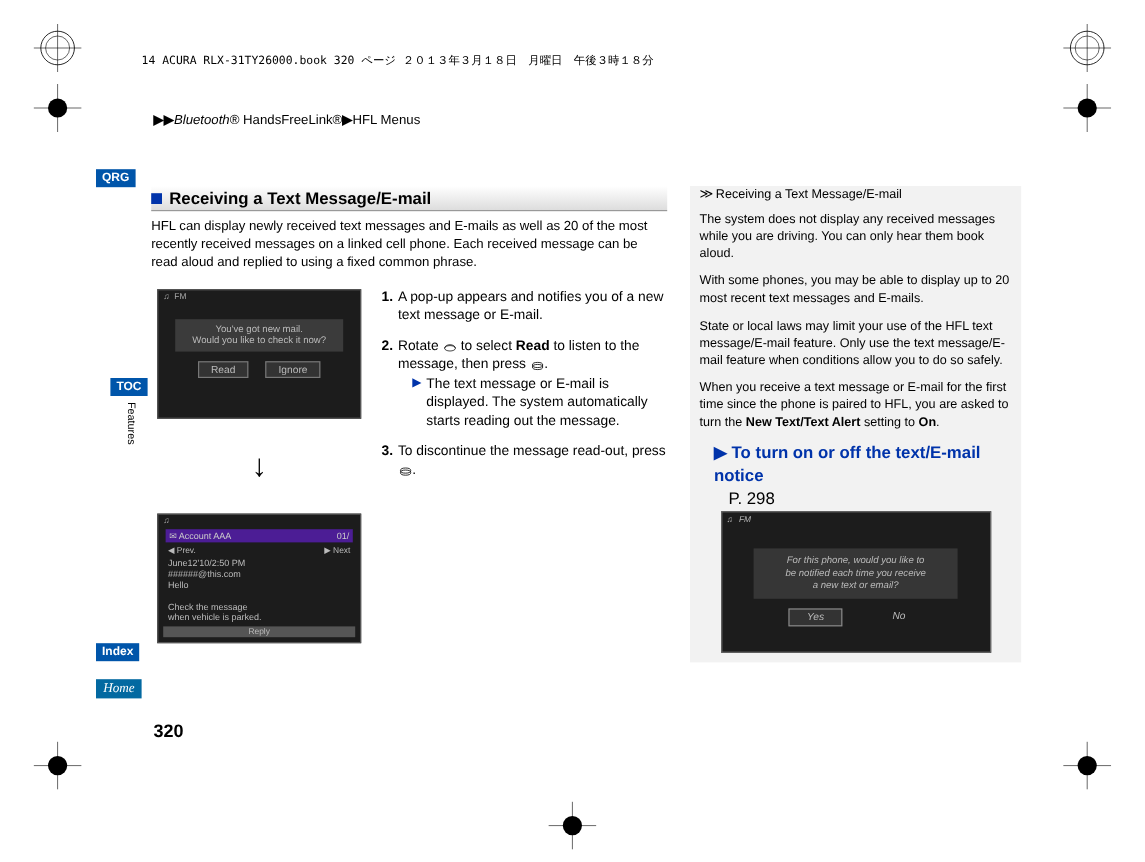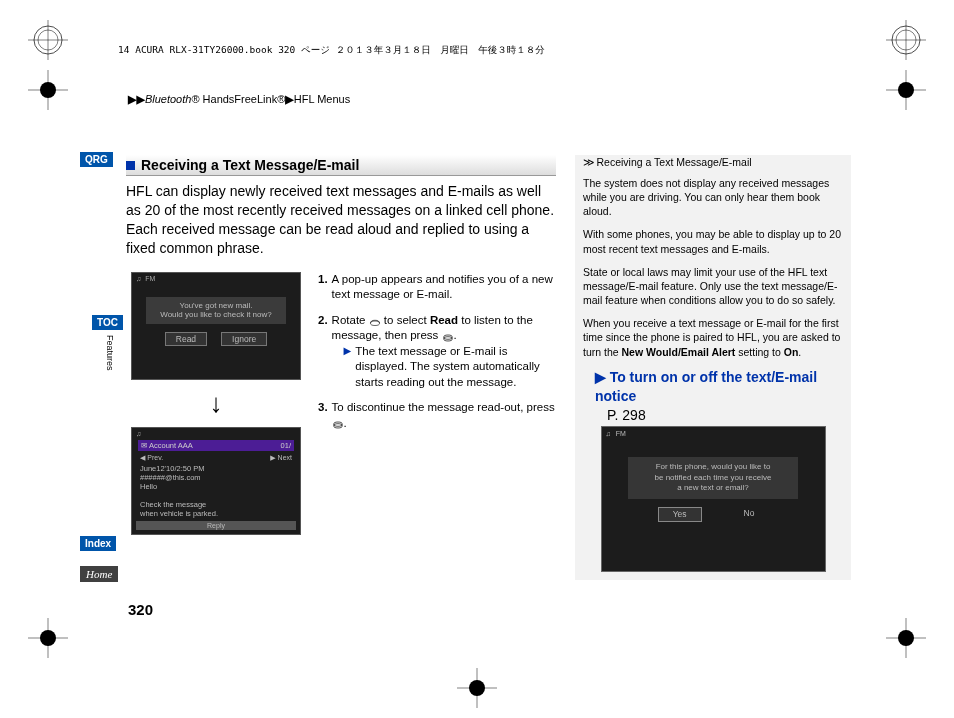--- a/index.html
+++ b/index.html
@@ -11,32 +11,32 @@
 .cm-ml { top: 70px; left: 28px; }
 .cm-mr { top: 70px; right: 28px; }
 .cm-bl { bottom: 60px; left: 28px; }
 .cm-br { bottom: 60px; right: 28px; }
 .cm-bc { bottom: 10px; left: 50%; transform: translateX(-50%); }
 .file-info { position: absolute; top: 44px; left: 118px; font-size: 9.5px; font-family: "MS Gothic", monospace; }
 .breadcrumb { position: absolute; top: 93px; left: 128px; font-size: 11px; }
 .breadcrumb .arrow { font-weight: bold; }
 .breadcrumb em { font-style: italic; }
 .side-btn { position: absolute; background: #0055aa; color: #fff; font-size: 10px; font-weight: bold; padding: 2px 5px; }
-.qrg { top: 152px; left: 80px; }
+.qrg { top: 141px; left: 80px; }
 .toc { top: 315px; left: 80px; margin-left: 12px; }
 .index-btn { top: 536px; left: 80px; }
-.home-btn { position: absolute; top: 566px; left: 80px; background: #404040; color: #fff; font-size: 11px; padding: 2px 6px; font-style: italic; font-family: cursive; }
+.home-btn { position: absolute; top: 566px; left: 80px; background: #0369a1; color: #fff; font-size: 11px; padding: 2px 6px; font-style: italic; font-family: cursive; }
 .features-vert { position: absolute; top: 335px; left: 105px; font-size: 9px; transform-origin: left top; writing-mode: vertical-rl; text-orientation: mixed; }
 .page-num { position: absolute; bottom: 100px; left: 128px; font-size: 15px; font-weight: bold; }
 .main { position: absolute; top: 155px; left: 126px; width: 430px; }
 .section-title { background: linear-gradient(180deg,#fff 0%,#ddd 100%); border-bottom: 1px solid #999; font-size: 14px; font-weight: bold; padding: 2px 0 2px 0; margin-bottom: 6px; display: flex; align-items: center; gap: 6px; }
 .section-title .sq { width: 9px; height: 9px; background: #0033aa; display: inline-block; }
-.intro { font-size: 14px; line-height: 1.35; }
+.intro { font-size: 11px; line-height: 1.35; }
 .steps-area { display: flex; gap: 12px; margin-top: 14px; }
-.screens { width: 180px; display: flex; flex-direction: column; align-items: center; gap: 8px; }
+.screens { width: 180px; display: flex; flex-direction: column; align-items: center; gap: 24px; }
 .screen { width: 170px; height: 108px; background: #1c1c1c; border: 1px solid #555; position: relative; color: #bbb; font-size: 8px; padding: 14px 8px 0 8px; display: flex; flex-direction: column; align-items: center; }
 .screen .topbar { position: absolute; top: 2px; left: 4px; right: 4px; font-size: 7px; color: #aaa; display: flex; gap: 4px; }
 .screen .msgbox { background: rgba(80,80,80,.6); padding: 4px; text-align: center; margin-top: 10px; font-size: 8px; line-height: 1.2; width: 140px; }
 .screen .btns { display: flex; gap: 14px; margin-top: 8px; font-size: 8.5px; }
 .screen .btns span { background: #333; border: 1px solid #777; padding: 1px 10px; }
 .screen .bar { position: absolute; bottom: 4px; left: 4px; right: 4px; background: #555; font-size: 7px; text-align: center; padding: 1px; }
 .screen2 .hdr { position: absolute; top: 12px; left: 6px; right: 6px; background: #4c1d95; display: flex; justify-content: space-between; font-size: 7.5px; padding: 1px 3px; color: #ccc; }
 .screen2 .nav { display: flex; justify-content: space-between; width: 100%; font-size: 7px; margin-top: 12px; }
 .screen2 .body { font-size: 7.5px; text-align: left; width: 100%; margin-top: 2px; line-height: 1.2; }
 .arrow-down { font-size: 26px; font-weight: 300; }
@@ -46,21 +46,21 @@
 .steps li .num { font-weight: bold; }
 .steps .sub { margin-left: 12px; display: flex; gap: 4px; }
 .steps .sub .tri { color: #0033aa; font-size: 10px; }
 .knob-icon { display: inline-block; width: 12px; height: 10px; vertical-align: middle; }
 .right-col { position: absolute; top: 155px; left: 575px; width: 276px; background: #f2f2f2; padding: 0 8px 8px 8px; font-size: 10.5px; line-height: 1.35; }
 .right-col .hdr { font-size: 10.5px; margin-bottom: 6px; display: flex; align-items: center; gap: 2px; }
 .right-col .hdr .icon { font-size: 11px; }
 .right-col p { margin-bottom: 9px; }
 .right-col .link { color: #0033aa; font-weight: bold; }
 .right-col .link-ref { margin-left: 12px; margin-bottom: 2px; font-size: 14px; }
-.right-col .screen3 { width: 225px; height: 146px; margin: 0 auto; background: #1c1c1c; border: 1px solid #666; color: #bbb; position: relative; font-size: 8px; display: flex; flex-direction: column; align-items: center; padding-top: 16px; }
+.right-col .screen3 { width: 225px; height: 118px; margin: 0 auto; background: #1c1c1c; border: 1px solid #666; color: #bbb; position: relative; font-size: 8px; display: flex; flex-direction: column; align-items: center; padding-top: 16px; font-style: italic; }
 .right-col .screen3 .topbar { position: absolute; top: 2px; left: 4px; right: 4px; font-size: 7px; display: flex; gap: 5px; }
 .right-col .screen3 .msgbox { background: rgba(80,80,80,.5); padding: 5px; text-align: center; font-size: 8px; line-height: 1.3; width: 170px; margin-top: 14px; }
 .right-col .screen3 .btns { display: flex; gap: 28px; margin-top: 8px; font-size: 8.5px; }
 .right-col .screen3 .btns span:first-child { background: #333; border: 1px solid #888; padding: 1px 14px; }
 .right-col .screen3 .btns span:last-child { padding: 1px 14px; }
 </style>
 </head>
 <body>
 
 <div class="cropmark cm-tl"><svg viewBox="0 0 40 40">
@@ -195,21 +195,21 @@
 </div>
 
 <div class="right-col">
   <div class="hdr">
       <span class="icon">≫</span>
       <span>Receiving a Text Message/E-mail</span>
     </div>
   <p>The system does not display any received messages while you are driving. You can only hear them book aloud.</p>
   <p>With some phones, you may be able to display up to 20 most recent text messages and E-mails.</p>
   <p>State or local laws may limit your use of the HFL text message/E-mail feature. Only use the text message/E-mail feature when conditions allow you to do so safely.</p>
-  <p><span>When you receive a text message or E-mail for the first time since the phone is paired to HFL, you are asked to turn the </span><b>New Would/Email Alert</b><span> setting to </span><b>On</b><span>.</span></p>
+  <p><span>When you receive a text message or E-mail for the first time since the phone is paired to HFL, you are asked to turn the </span><b>New Text/Text Alert</b><span> setting to </span><b>On</b><span>.</span></p>
   <div class="link-ref">
     <span class="link">▶ <span>To turn on or off the text/E-mail notice</span></span><br>
     <span style="margin-left:12px;">P. 298</span>
   </div>
   <div class="screen3">
     <div class="topbar">
         <span>♫</span>
         <span>FM</span>
       </div>
     <div class="msgbox">

